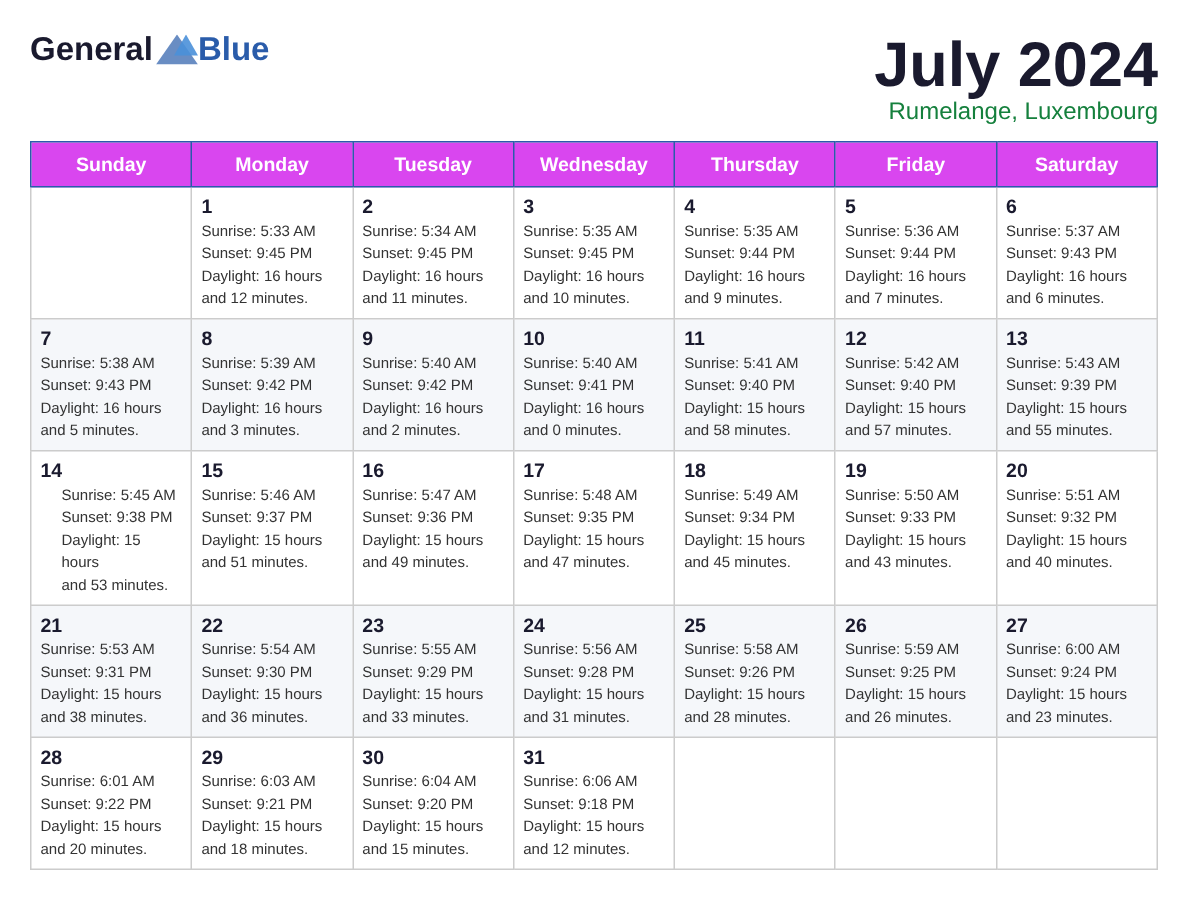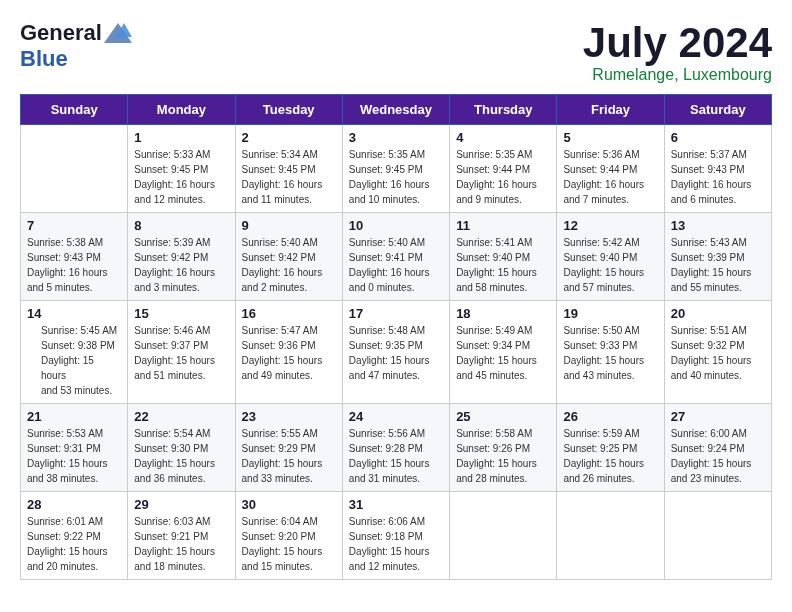--- a/index.html
+++ b/index.html
@@ -11,21 +11,21 @@
       padding: 20px;
     }
     .header {
       display: flex;
       justify-content: space-between;
       align-items: flex-start;
       margin-bottom: 10px;
     }
     .logo {
       display: flex;
-      flex-direction: column;
+      flex-direction: row;
       align-items: flex-start;
     }
     .logo-text {
       display: flex;
       align-items: center;
     }
     .logo-general {
       font-size: 22px;
       font-weight: bold;
       color: #1a1a2e;
@@ -53,21 +53,21 @@
     .location {
       font-size: 16px;
       color: #15803d;
     }
     .calendar {
       width: 100%;
       border-collapse: collapse;
       border: 1px solid #ccc;
     }
     .calendar th {
-      background: #4c1d95;
+      background: #d946ef;
       color: #fff;
       font-size: 13px;
       font-weight: bold;
       padding: 7px 5px;
       text-align: center;
       border: 1px solid #2a5caa;
     }
     .calendar td {
       vertical-align: top;
       border: 1px solid #ccc;

